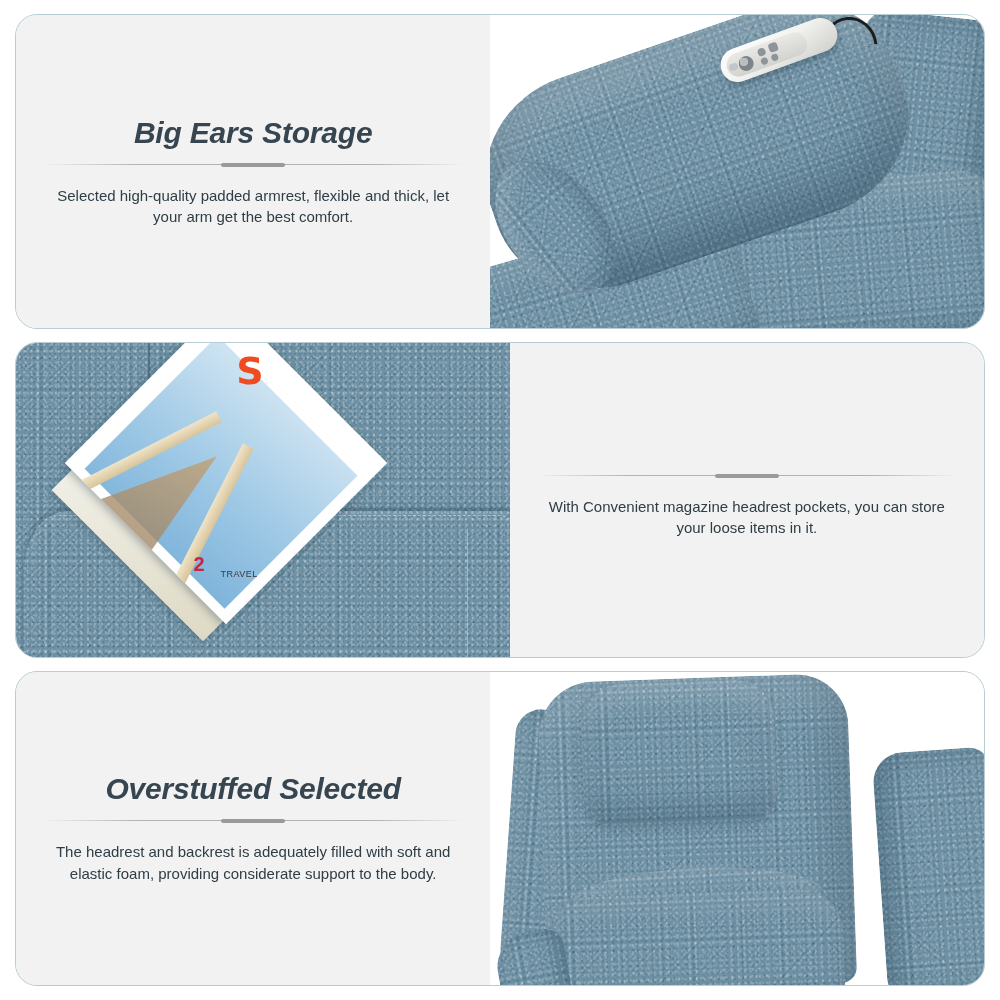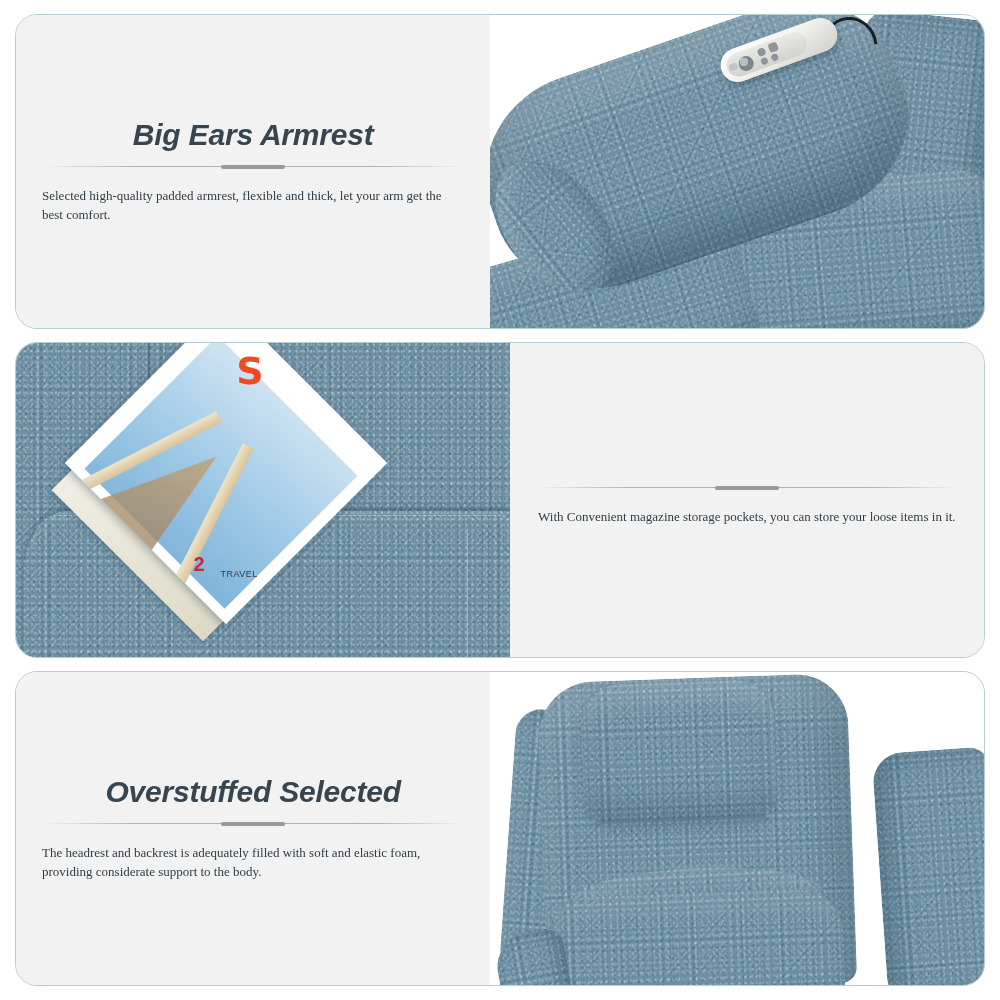--- a/index.html
+++ b/index.html
@@ -80,25 +80,25 @@
     left: 50%;
     transform: translateX(-50%);
     top: 0px;
     width: 64px;
     height: 4px;
     border-radius: 2px;
     background: #9a9a9a;
   }
 
   .feature-desc {
-    font-size: 13px;
+    font-size: 15px;
     line-height: 1.44;
     color: #2f3d45;
+    text-align: center;
     max-width: 430px;
-    font-family: Liberation Serif, serif;
   }
 
   
   .photo-pane {
     position: relative;
     width: 51%;
     background: #ffffff;
     overflow: hidden;
   }
 
@@ -370,21 +370,21 @@
   }
 </style>
 </head>
 <body>
 
 <div id="page">
 
   <div class="card">
 
     <div class="text-pane">
-      <div class="feature-title">Big Ears Armrest</div>
+      <div class="feature-title">Big Ears Storage</div>
       <div class="divider"></div>
       <div class="feature-desc">Selected high-quality padded armrest, flexible and thick, let your arm get the best comfort.</div>
     </div>
 
     <div class="photo-pane" id="armrest-photo">
       <div class="seat-back fabric"></div>
       <div class="seat-base fabric"></div>
       <div class="seat-base2 fabric"></div>
       <div class="bolster fabric">
         <div class="bolster-end fabric"></div>
@@ -401,21 +401,21 @@
         </div>
       </div>
     </div>
 
   </div>
 
   <div class="card reverse">
 
     <div class="text-pane">
       <div class="divider"></div>
-      <div class="feature-desc">With Convenient magazine storage pockets, you can store your loose items in it.</div>
+      <div class="feature-desc">With Convenient magazine headrest pockets, you can store your loose items in it.</div>
     </div>
 
     <div class="photo-pane" id="pocket-photo">
       <div class="pocket-bg fabric"></div>
       <div class="panel-seam"></div>
 
       <div class="magazine2"></div>
 
       <div class="magazine">
         <div class="mag-sky">

